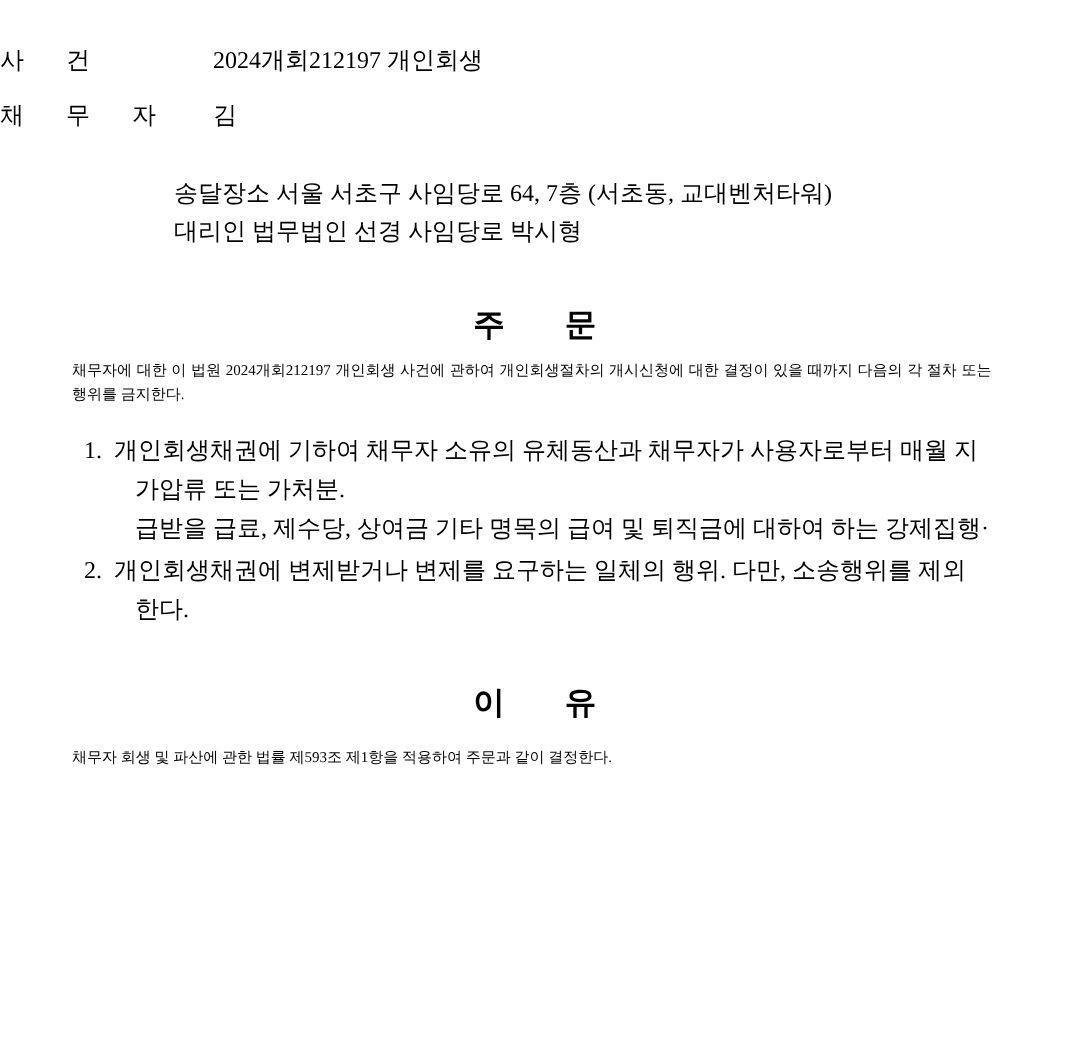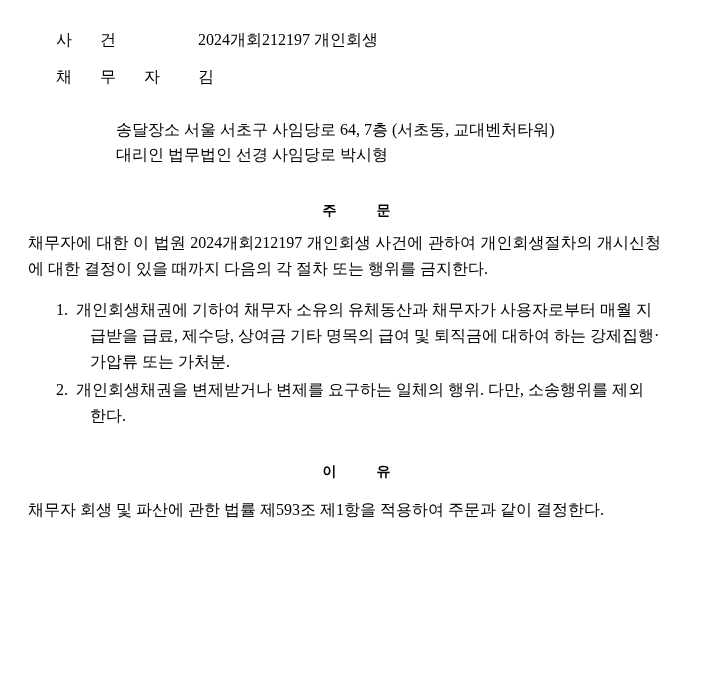--- a/index.html
+++ b/index.html
@@ -34,21 +34,20 @@
     font-size: 19px;
     font-weight: bold;
     margin-top: 24px;
   }
   .doc-title .sp {
     display: inline-block;
     width: 44px;
   }
   .meta {
     margin-top: 30px;
-    padding-left: 56px;
     font-size: 16px;
   }
   .meta-row {
     display: flex;
     align-items: baseline;
     margin-bottom: 16px;
   }
   .meta-label {
     width: 142px;
     flex: 0 0 142px;
@@ -59,34 +58,34 @@
     font-size: 16px;
   }
   .address-block {
     margin-top: 30px;
     padding-left: 116px;
     font-size: 16px;
     line-height: 1.55;
   }
   .section-head {
     text-align: center;
-    font-size: 14px;
+    font-size: 21px;
     font-weight: bold;
     margin-top: 34px;
     margin-bottom: 10px;
     font-family: Liberation Serif, serif;
   }
   .section-head .sp {
     display: inline-block;
     width: 40px;
   }
   .para {
-    font-size: 16px;
+    font-size: 10px;
     line-height: 1.62;
-    padding-left: 28px;
+    padding-left: 48px;
     padding-right: 52px;
     text-align: justify;
   }
   .list {
     margin-top: 16px;
     padding-left: 56px;
     padding-right: 52px;
     font-size: 16px;
     line-height: 1.62;
   }
@@ -146,28 +145,28 @@
     <span>주</span><span class="sp"></span><span>문</span>
   </div>
 
   <div class="para">채무자에 대한 이 법원 2024개회212197 개인회생 사건에 관하여 개인회생절차의 개시신청에 대한 결정이 있을 때까지 다음의 각 절차 또는 행위를 금지한다.</div>
 
   <div class="list">
     <div class="list-item">
       <span class="list-num">1.</span>
       <span class="list-text">
         <span>개인회생채권에 기하여 채무자 소유의 유체동산과 채무자가 사용자로부터 매월 지</span>
+        <span class="indent">가압류 또는 가처분.</span>
         <span class="indent">급받을 급료, 제수당, 상여금 기타 명목의 급여 및 퇴직금에 대하여 하는 강제집행·</span>
-        <span class="indent">가압류 또는 가처분.</span>
       </span>
     </div>
     <div class="list-item">
       <span class="list-num">2.</span>
       <span class="list-text">
-        <span>개인회생채권을 변제받거나 변제를 요구하는 일체의 행위. 다만, 소송행위를 제외</span>
+        <span>개인회생채권에 변제받거나 변제를 요구하는 일체의 행위. 다만, 소송행위를 제외</span>
         <span class="indent">한다.</span>
       </span>
     </div>
   </div>
 
   <div class="section-head">
     <span>이</span><span class="sp"></span><span>유</span>
   </div>
 
   <div class="para reason-para">채무자 회생 및 파산에 관한 법률 제593조 제1항을 적용하여 주문과 같이 결정한다.</div>

